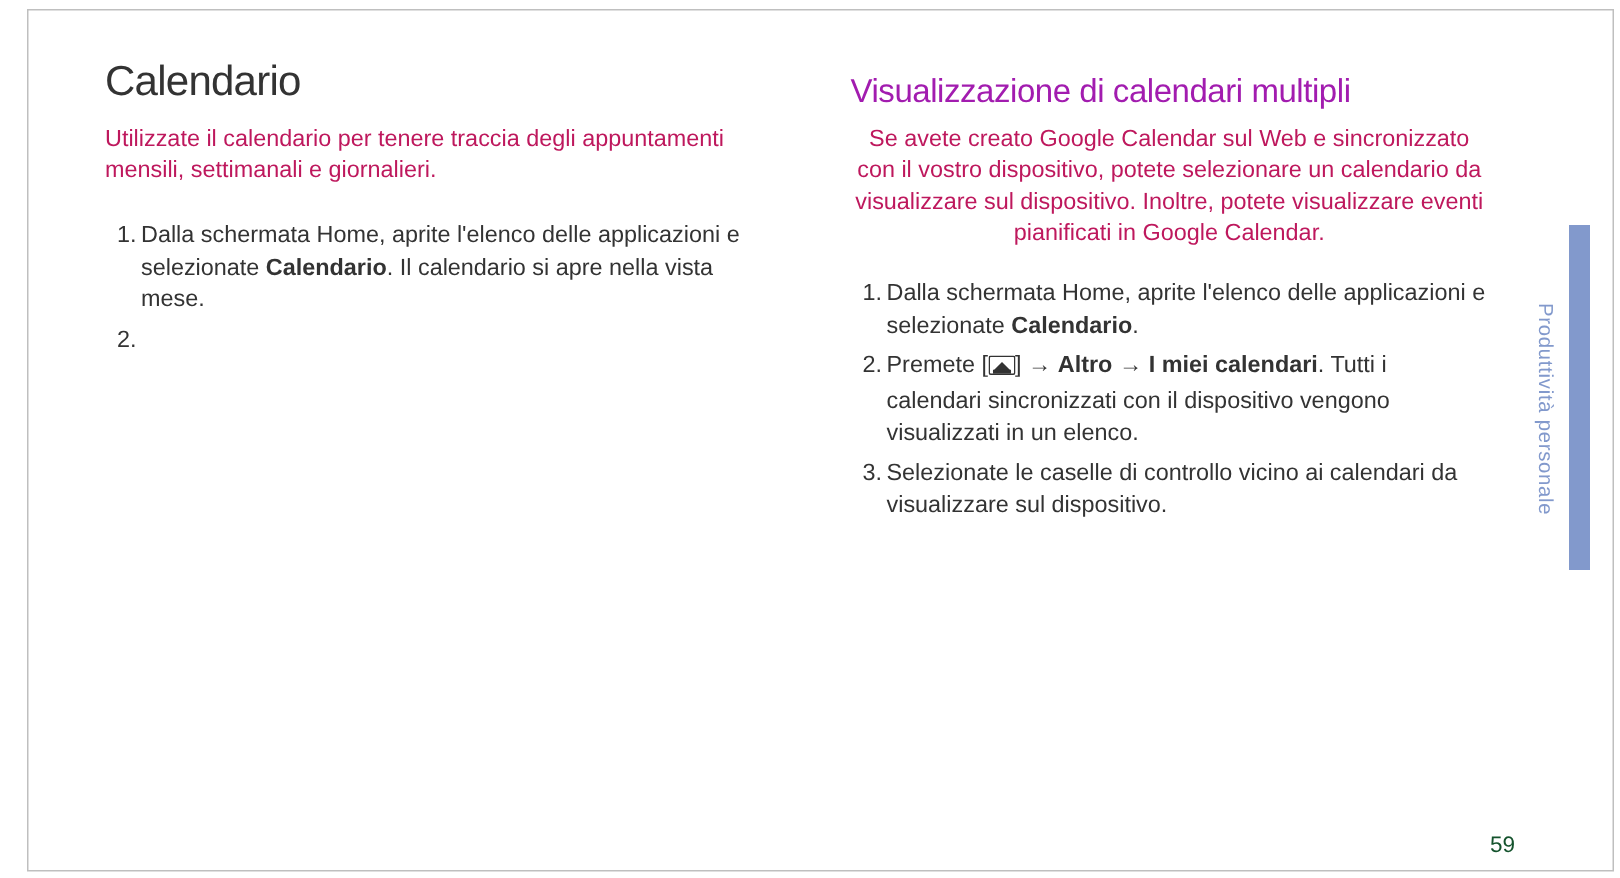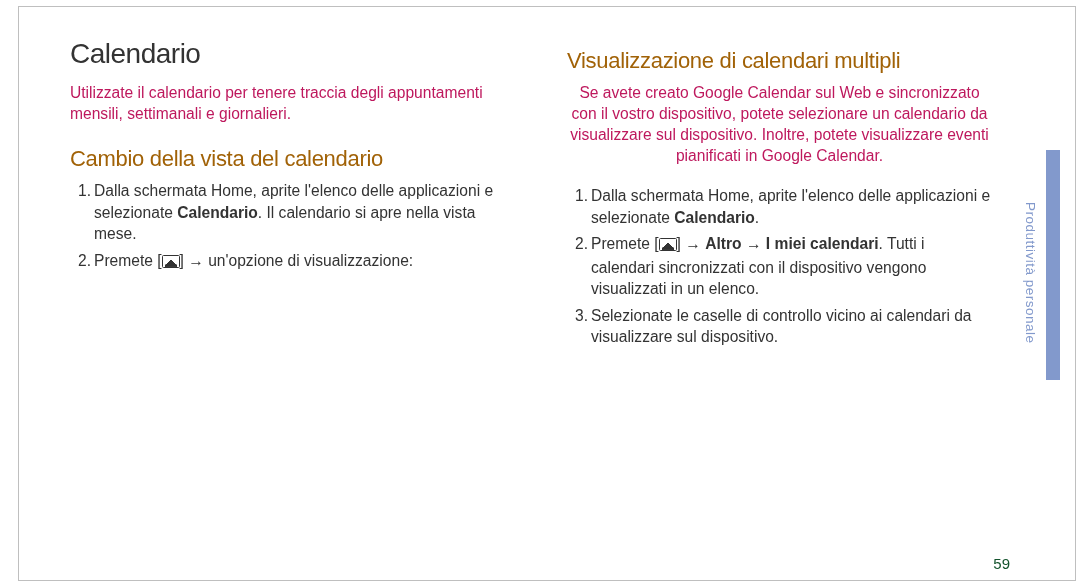--- a/index.html
+++ b/index.html
@@ -31,21 +31,21 @@
     }
     .intro {
       font-size: 15.6px;
       line-height: 1.35;
       margin-bottom: 22px;
       color: #be185d;
     }
     .heading-sub {
       font-size: 22px;
       font-weight: 400;
-      color: #a16207;
+      color: #a21caf;
       margin-bottom: 8px;
       letter-spacing: -0.3px;
     }
     ol {
       list-style: none;
       font-size: 15.6px;
       line-height: 1.38;
       color: #333;
     }
     ol > li {
@@ -124,38 +124,30 @@
 </head>
 <body>
 
 <div class="outer-border"></div>
 
 <div class="page">
 
   <div class="col">
     <div class="heading-main">Calendario</div>
     <div class="intro">Utilizzate il calendario per tenere traccia degli appuntamenti mensili, settimanali e giornalieri.</div>
-    <div class="heading-sub">Cambio della vista del calendario</div>
 
     <ol>
       <li>
         <span class="num">1.</span>
         <span>
           <span>Dalla schermata Home, aprite l'elenco delle applicazioni e selezionate </span><b>Calendario</b><span>. Il calendario si apre nella vista mese.</span>
         </span>
       </li>
       <li>
         <span class="num">2.</span>
-        <span>
-          <span>Premete [</span><span class="menu-key"><svg class="menu-svg" viewBox="0 0 18 13">
-                <rect x="0.5" y="0.5" width="17" height="12" rx="1"></rect>
-                <path class="inner" d="M4 10 L9 5 L14 10 Z"></path>
-                <rect class="inner" x="3.5" y="10" width="11" height="1.6"></rect>
-              </svg></span><span>] → un'opzione di visualizzazione:</span>
-        </span>
       </li>
     </ol>
   </div>
 
   <div class="col">
     <div class="heading-sub" style="margin-top:10px;">Visualizzazione di calendari multipli</div>
     <div class="intro" style="margin-bottom:19px;text-align:center;">Se avete creato Google Calendar sul Web e sincronizzato con il vostro dispositivo, potete selezionare un calendario da visualizzare sul dispositivo. Inoltre, potete visualizzare eventi pianificati in Google Calendar.</div>
 
     <ol>
       <li>

